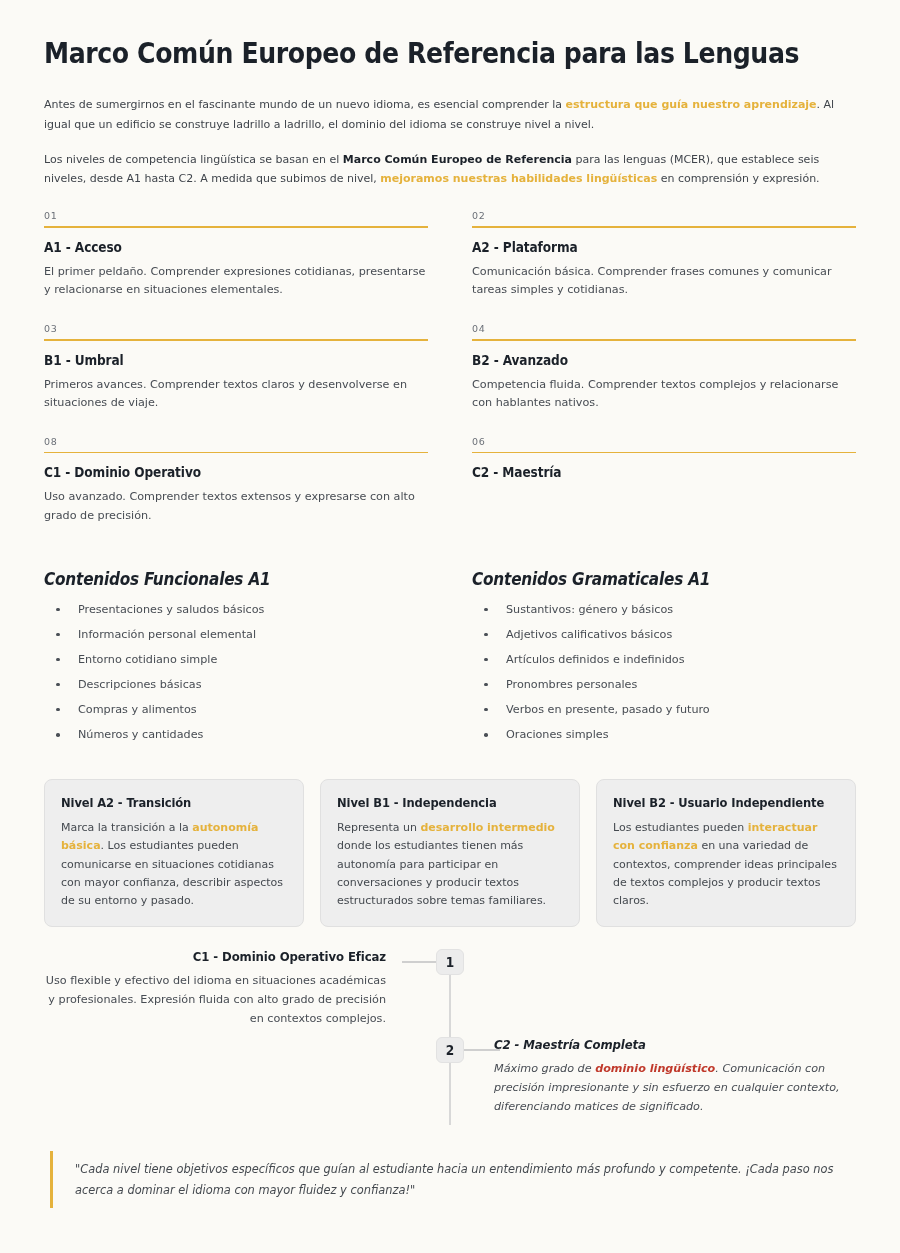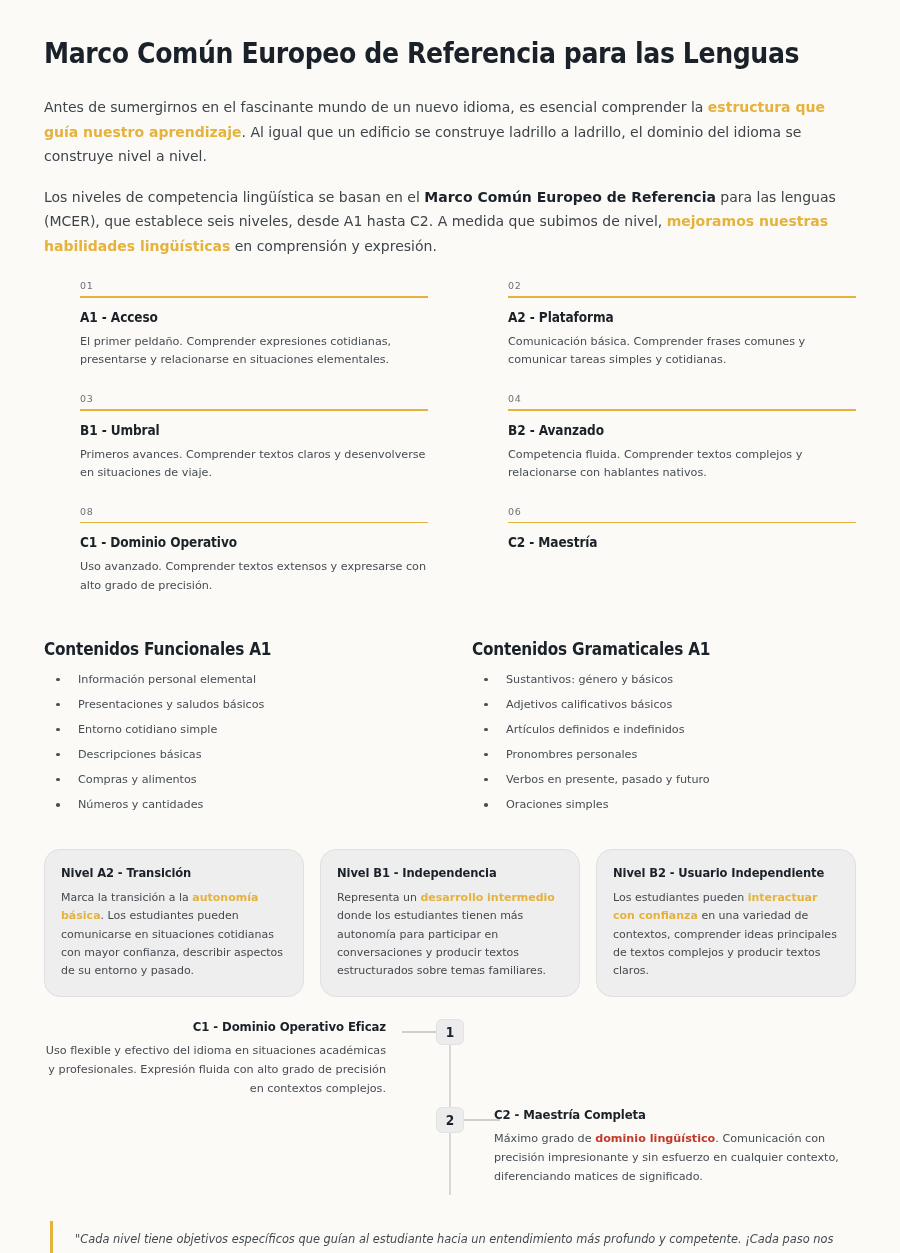--- a/index.html
+++ b/index.html
@@ -38,39 +38,39 @@
     font-weight:800;
     letter-spacing:-0.4px;
     color:var(--ink);
     margin:10px 0 26px 0;
     font-family:"DejaVu Sans Condensed","Liberation Sans",sans-serif;
     font-stretch:condensed;
   }
 
   
   .intro{
-    font-size:14px;
+    font-size:11px;
     line-height:1.75;
     color:#3f444b;
     margin:0 0 16px 0;
     max-width:812px;
   }
   .intro:last-of-type{margin-bottom:14px;}
   .hl{color:var(--accent);font-weight:700;}
   .bd{color:var(--ink);font-weight:700;}
 
   
   .levels{
     display:grid;
     grid-template-columns:1fr 1fr;
     column-gap:44px;
     row-gap:0;
     margin:6px 0 28px 0;
   }
-  .lvl{padding:8px 0 16px 0;margin-left:36px;}
+  .lvl{padding:8px 0 16px 0;}
   .lvl-num{
     font-size:9.5px;
     color:var(--muted);
     letter-spacing:0.6px;
     padding-bottom:5px;
   }
   .lvl-rule{
     height:1.5px;
     background:var(--accent);
     width:100%;
@@ -99,20 +99,21 @@
     margin:16px 0 26px 0;
   }
   .list-head{
     font-size:17px;
     font-weight:800;
     color:var(--ink);
     margin:0 0 14px 0;
     letter-spacing:-0.2px;
     font-family:"DejaVu Sans Condensed","Liberation Sans",sans-serif;
     font-stretch:condensed;
+    font-style:italic;
   }
   ul.bullets{
     list-style:none;
     margin:0;
     padding:0 0 0 8px;
   }
   ul.bullets li{
     position:relative;
     padding:0 0 10.5px 26px;
     font-size:11.2px;
@@ -133,21 +134,21 @@
   
   .cards{
     display:grid;
     grid-template-columns:repeat(3,1fr);
     column-gap:16px;
     margin:10px 0 22px 0;
   }
   .card{
     background:var(--card);
     border:1px solid var(--card-br);
-    border-radius:16px;
+    border-radius:8px;
     padding:15px 16px 16px 16px;
   }
   .card-title{
     font-size:12.8px;
     font-weight:800;
     color:var(--ink);
     margin-bottom:9px;
     letter-spacing:-0.1px;
     font-family:"DejaVu Sans Condensed","Liberation Sans",sans-serif;
     font-stretch:condensed;
@@ -199,20 +200,21 @@
   }
   .tl-left{
     width:352px;
     text-align:right;
     padding-right:10px;
   }
   .tl-right{
     margin-left:450px;
     width:370px;
     text-align:left;
+    font-style:italic;
   }
   .tl-title{
     font-size:13px;
     font-weight:800;
     color:var(--ink);
     margin-bottom:8px;
     letter-spacing:-0.1px;
     font-family:"DejaVu Sans Condensed","Liberation Sans",sans-serif;
     font-stretch:condensed;
   }
@@ -293,22 +295,22 @@
       <div class="lvl-title">C2 - Maestría</div>
     </div>
 
   </section>
 
   <section class="contents">
 
     <div>
       <h2 class="list-head">Contenidos Funcionales A1</h2>
       <ul class="bullets">
+        <li>Presentaciones y saludos básicos</li>
         <li>Información personal elemental</li>
-        <li>Presentaciones y saludos básicos</li>
         <li>Entorno cotidiano simple</li>
         <li>Descripciones básicas</li>
         <li>Compras y alimentos</li>
         <li>Números y cantidades</li>
       </ul>
     </div>
 
     <div>
       <h2 class="list-head">Contenidos Gramaticales A1</h2>
       <ul class="bullets">

